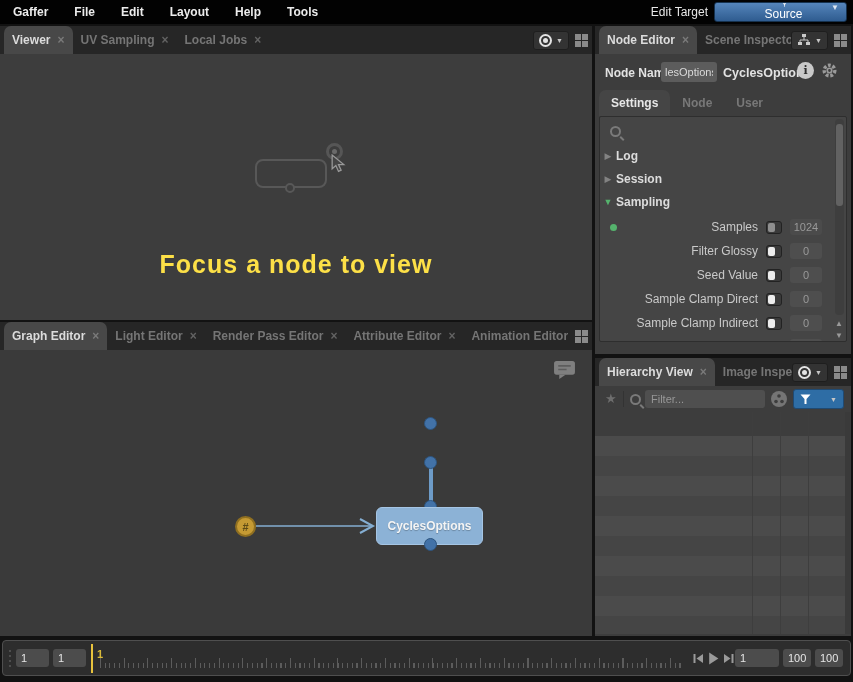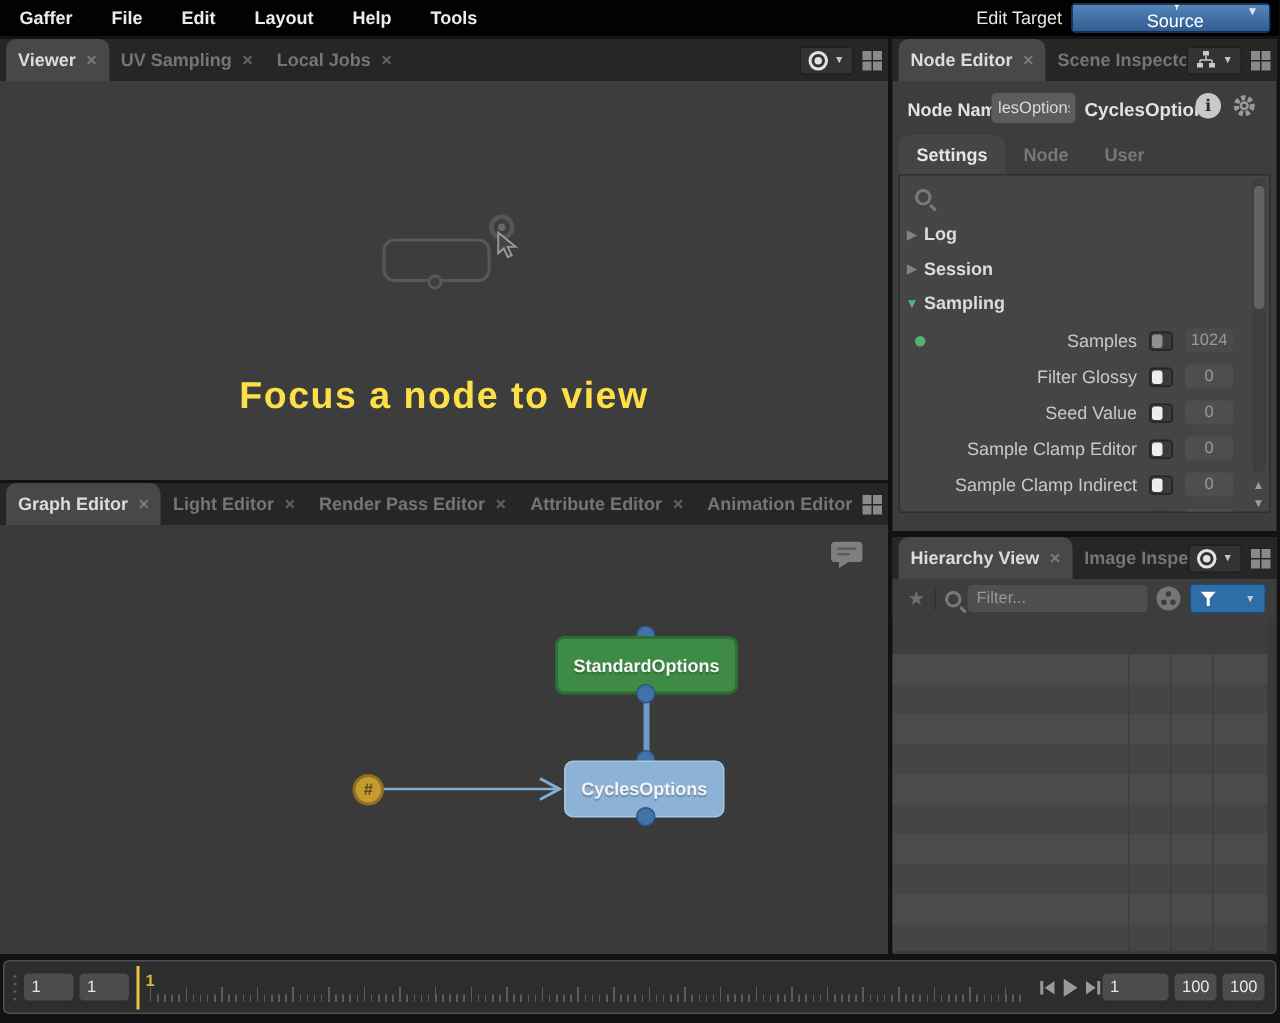--- a/index.html
+++ b/index.html
@@ -238,21 +238,21 @@
         <span class="plab">Filter Glossy</span>
         <span class="switch"></span>
         <span class="vfield">0</span>
       </div>
       <div class="prow" style="top:146px;">
         <span class="plab">Seed Value</span>
         <span class="switch"></span>
         <span class="vfield">0</span>
       </div>
       <div class="prow" style="top:170px;">
-        <span class="plab">Sample Clamp Editor</span>
+        <span class="plab">Sample Clamp Direct</span>
         <span class="switch"></span>
         <span class="vfield">0</span>
       </div>
       <div class="prow" style="top:194px;">
         <span class="plab">Sample Clamp Indirect</span>
         <span class="switch"></span>
         <span class="vfield">0</span>
       </div>
       <div class="prow" style="top:218px;">
         <span class="plab" style="color:#9a9a9a">Start Sample</span>
@@ -309,21 +309,20 @@
         <path d="M5 5.5 H17 M5 9 H13" stroke="#5d5d5d" stroke-width="1.6"></path>
       </svg>
 
       <svg class="abs" style="left:0; top:0;" width="592" height="286">
         <line x1="431" y1="113" x2="431" y2="157" stroke="#6d9bc7" stroke-width="4"></line>
         <line x1="256" y1="176" x2="372" y2="176" stroke="#84aed2" stroke-width="1.6"></line>
         <polyline points="360,169 373,176 360,183" fill="none" stroke="#84aed2" stroke-width="2"></polyline>
       </svg>
 
       <div class="port" style="left:424px; top:67px;"></div>
-      <div class="gnode" style="left:370px; top:74px; width:122px; height:39px; background:#3e8b46; border:2px solid #2c6e35;">StandardOptions</div>
       <div class="port" style="left:424px; top:106px;"></div>
 
       <div class="port" style="left:424px; top:150px;"></div>
       <div class="gnode" style="left:376px; top:157px; width:107px; height:38px; background:#8cb2d6; border:1px solid #a5c5e4;">CyclesOptions</div>
       <div class="port" style="left:424px; top:188px;"></div>
 
       <div class="abs" style="left:235px; top:166px; width:21px; height:21px; border-radius:50%; background:#c59a33; border:2px solid #8f6f20; color:#5d4a15; font-weight:bold; font-size:11px; display:flex; align-items:center; justify-content:center;">#</div>
     </div>
   </div>
 

